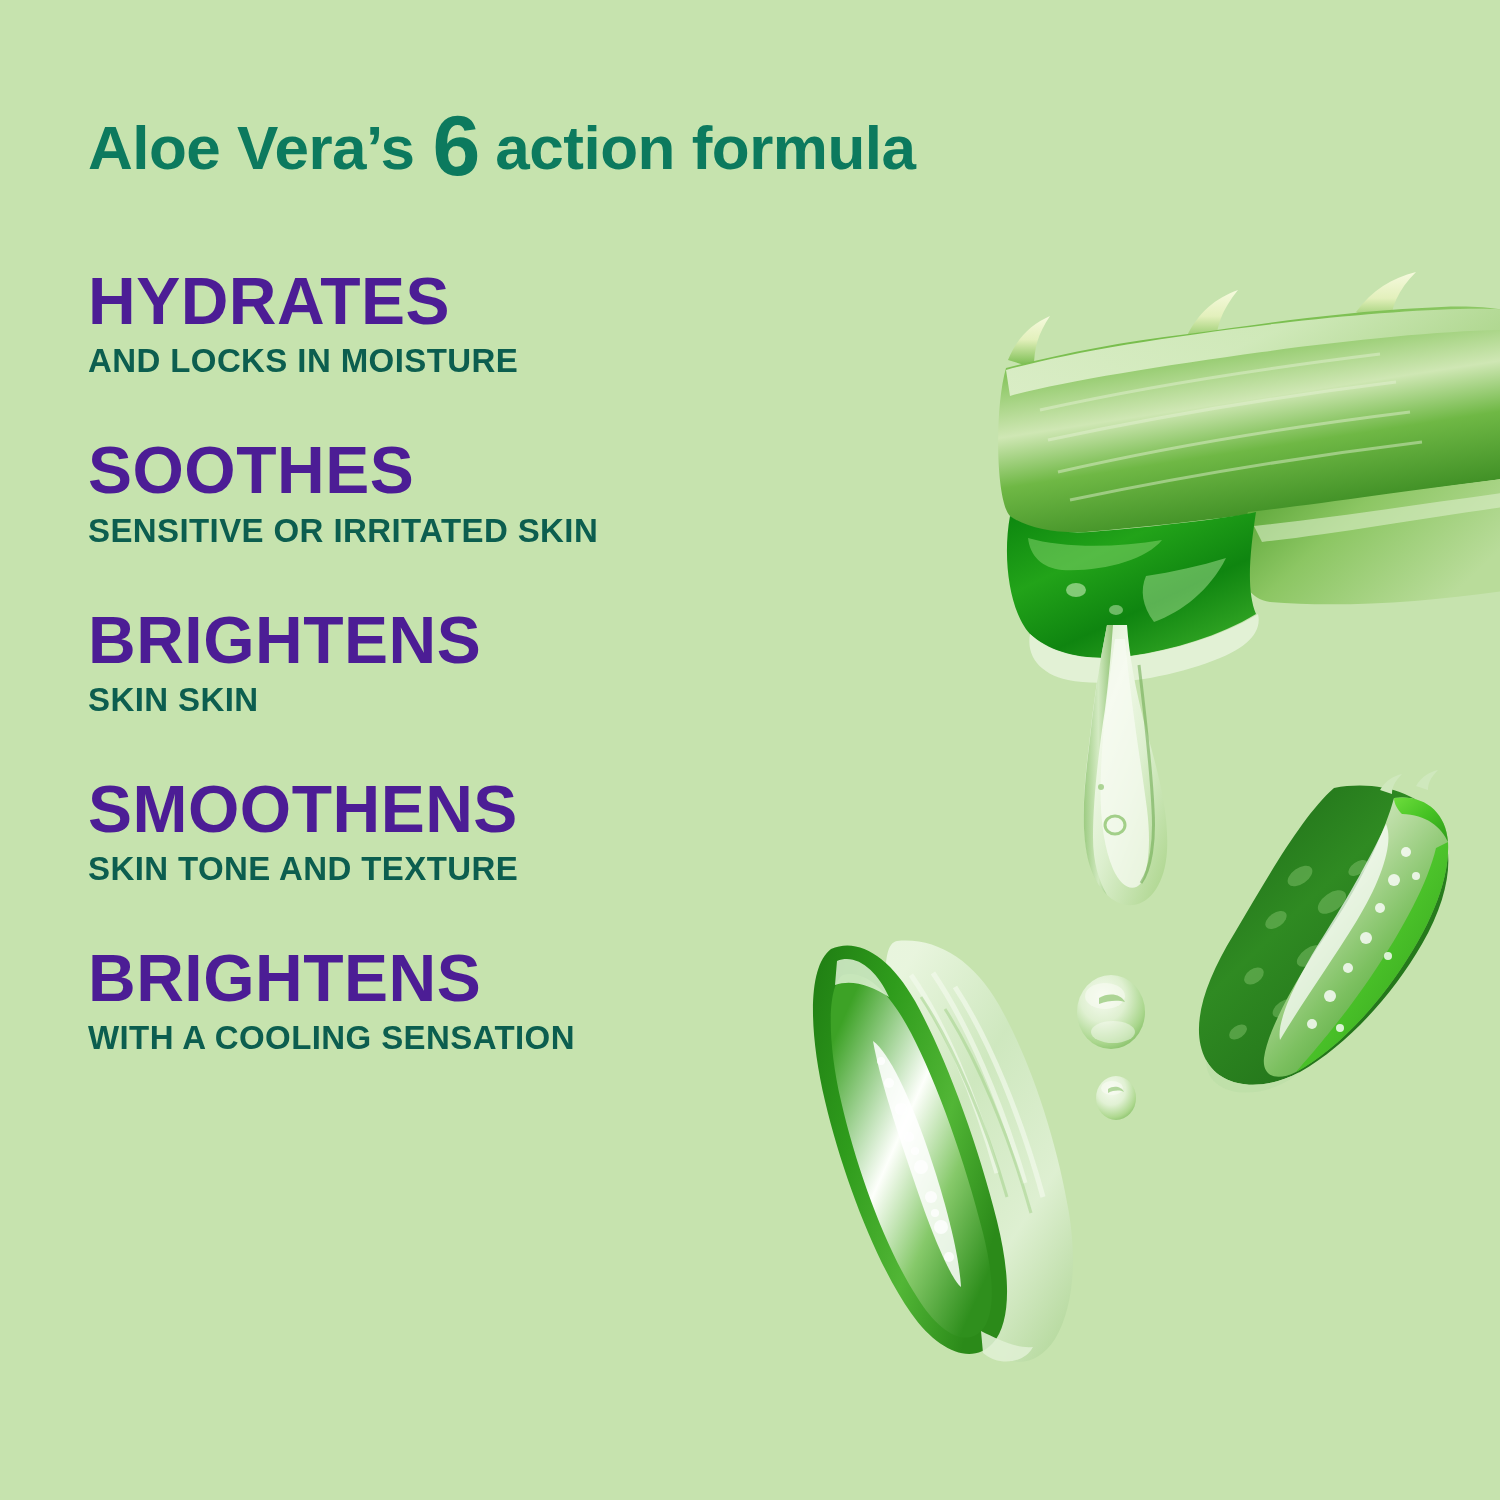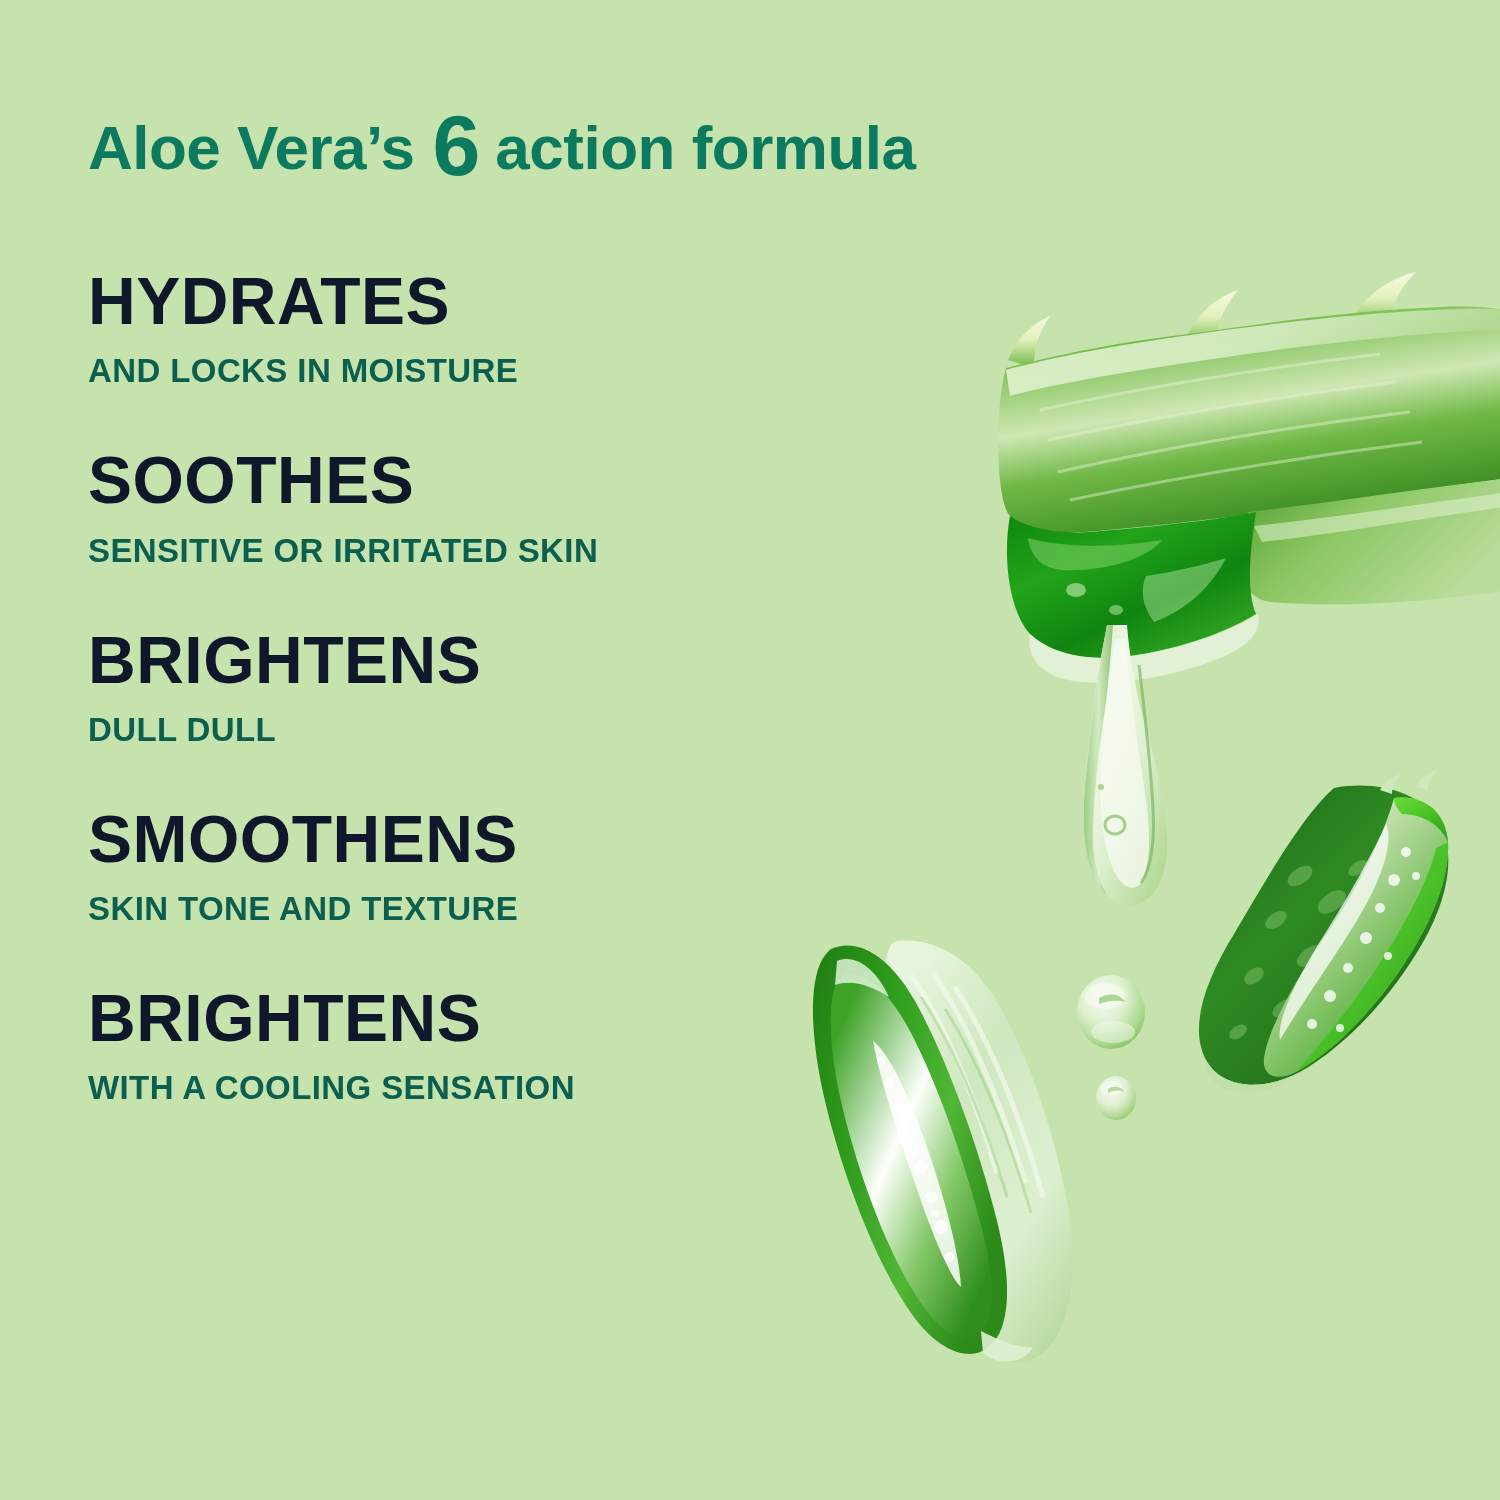--- a/index.html
+++ b/index.html
@@ -48,32 +48,32 @@
     position:absolute;
     left:88px; top:268px;
     width:820px;
   }
   .benefit { margin-bottom:57px; }
   .benefit:last-child { margin-bottom:0; }
 
   .b-title {
     font-size:66px;
     font-weight:700;
-    color:#0f172a;
+    color:#4c1d95;
     letter-spacing:0.5px;
     line-height:1.02;
     white-space:nowrap;
   }
   .b-sub {
     font-size:33px;
     font-weight:700;
     color:#0c5e4f;
     letter-spacing:0.4px;
     line-height:1.15;
-    margin-top:17px;
+    margin-top:7px;
     white-space:nowrap;
   }
 
   
   #art {
     position:absolute;
     left:740px; top:0;
     width:760px; height:1500px;
   }
 
@@ -138,21 +138,21 @@
     </div>
 
     <div class="benefit">
       <div class="b-title">SOOTHES</div>
       <div class="b-sub">SENSITIVE OR IRRITATED SKIN</div>
     </div>
 
 
     <div class="benefit">
       <div class="b-title">BRIGHTENS</div>
-      <div class="b-sub">DULL DULL</div>
+      <div class="b-sub">SKIN SKIN</div>
     </div>
 
     <div class="benefit">
       <div class="b-title">SMOOTHENS</div>
       <div class="b-sub">SKIN TONE AND TEXTURE</div>
     </div>
 
     <div class="benefit">
       <div class="b-title">BRIGHTENS</div>
       <div class="b-sub">WITH A COOLING SENSATION</div>

